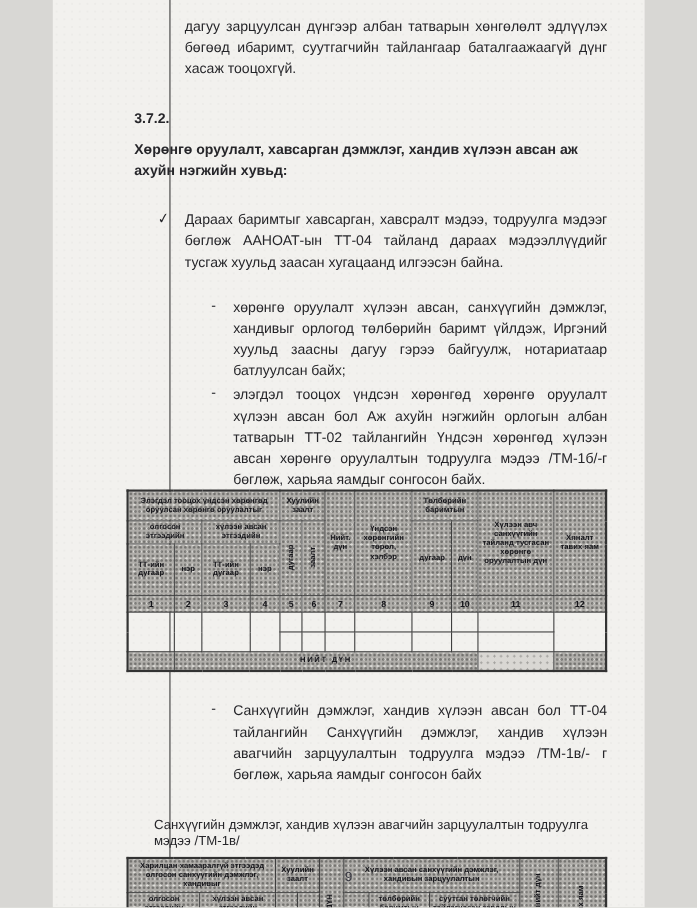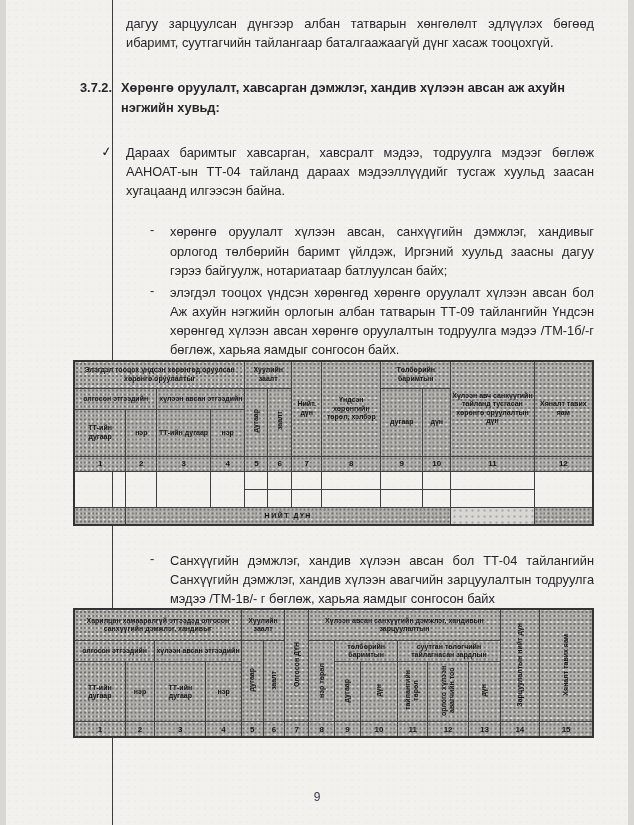--- a/index.html
+++ b/index.html
@@ -1,29 +1,29 @@
 <!DOCTYPE html>
 <html><head>
 <meta charset="utf-8">
 <style>
   html,body{margin:0;padding:0;background:#d8d7d4;}
   .doc{
-    position:relative;width:622px;height:825px;margin:0 auto;
+    position:relative;width:538px;height:825px;margin:0 auto;
     background-color:#f2f1ee;
     background-image:radial-gradient(rgba(0,0,0,.025) 1px, transparent 1px);
     background-size:7px 7px;
     font-family:"Liberation Sans", sans-serif;
     color:#26262a;overflow:hidden;
   }
   .rule-left{position:absolute;left:106px;top:0;width:1px;height:825px;background:#3c3c3c;}
   .rule-right{position:absolute;left:626px;top:0;width:2px;height:825px;
     background:repeating-linear-gradient(to bottom,#3a3a3a 0 7px, transparent 7px 13px);}
   .content{position:relative;padding:14px 34px 0 120px;}
   p.body{font-size:12.8px;line-height:1.5;text-align:justify;margin:0;}
-  .heading{display:flex;gap:9px;font-weight:bold;font-size:12.8px;line-height:1.5;margin:26px 0 0 -46px;}
+  .heading{display:flex;gap:9px;font-weight:bold;font-size:12.8px;line-height:1.5;margin:26px 0 0 -46px;flex-direction:column;}
   .heading .hnum{white-space:nowrap;}
   .checkrow{display:flex;margin:26px 0 0 -22px;}
   .checkrow .mark{width:22px;font-size:13px;transform:rotate(-8deg);flex:none;}
   .bullets{margin:22px 0 0 24px;}
   .bullet{display:flex;margin-top:3px;}
   .bullet .bm{width:20px;flex:none;font-size:12.8px;}
   .bullet p{flex:1;}
   .caption{font-size:12px;margin:18px 0 6px -26px;}
   .caption2{font-size:12px;margin:30px 0 8px -28px;}
 
@@ -73,21 +73,21 @@
       <p class="body">Дараах баримтыг хавсарган, хавсралт мэдээ, тодруулга мэдээг бөглөж ААНОАТ-ын ТТ-04 тайланд дараах мэдээллүүдийг тусгаж хуульд заасан хугацаанд илгээсэн байна.</p>
     </div>
 
     <div class="bullets">
       <div class="bullet">
         <span class="bm">-</span>
         <p class="body">хөрөнгө оруулалт хүлээн авсан, санхүүгийн дэмжлэг, хандивыг орлогод төлбөрийн баримт үйлдэж, Иргэний хуульд заасны дагуу гэрээ байгуулж, нотариатаар батлуулсан байх;</p>
       </div>
       <div class="bullet">
         <span class="bm">-</span>
-        <p class="body">элэгдэл тооцох үндсэн хөрөнгөд хөрөнгө оруулалт хүлээн авсан бол Аж ахуйн нэгжийн орлогын албан татварын ТТ-09 тайлангийн Үндсэн хөрөнгөд хүлээн авсан хөрөнгө оруулалтын тодруулга мэдээ /ТМ-1б/-г бөглөж, харьяа яамдыг сонгосон байх.</p>
+        <p class="body">элэгдэл тооцох үндсэн хөрөнгөд хөрөнгө оруулалт хүлээн авсан бол Аж ахуйн нэгжийн орлогын албан татварын ТТ-02 тайлангийн Үндсэн хөрөнгөд хүлээн авсан хөрөнгө оруулалтын тодруулга мэдээ /ТМ-1б/-г бөглөж, харьяа яамдыг сонгосон байх.</p>
       </div>
     </div>
 
 
     <table class="sheet t1">
       <colgroup>
         <col style="width:56px">
           <col style="width:34px">
           <col style="width:58px">
           <col style="width:38px">
@@ -170,20 +170,21 @@
     </tbody>
       </table>
 
     <div class="bullets" style="margin-top:25px;">
       <div class="bullet">
         <span class="bm">-</span>
         <p class="body">Санхүүгийн дэмжлэг, хандив хүлээн авсан бол ТТ-04 тайлангийн Санхүүгийн дэмжлэг, хандив хүлээн авагчийн зарцуулалтын тодруулга мэдээ /ТМ-1в/- г бөглөж, харьяа яамдыг сонгосон байх</p>
       </div>
     </div>
 
+    <div class="caption2">Санхүүгийн дэмжлэг, хандив хүлээн авагчийн зарцуулалтын тодруулга мэдээ /ТМ-1в/</div>
 
     <table class="sheet t2">
       <colgroup>
         <col style="width:52px">
           <col style="width:30px">
           <col style="width:52px">
           <col style="width:36px">
         <col style="width:22px">
           <col style="width:22px">
           <col style="width:24px">

